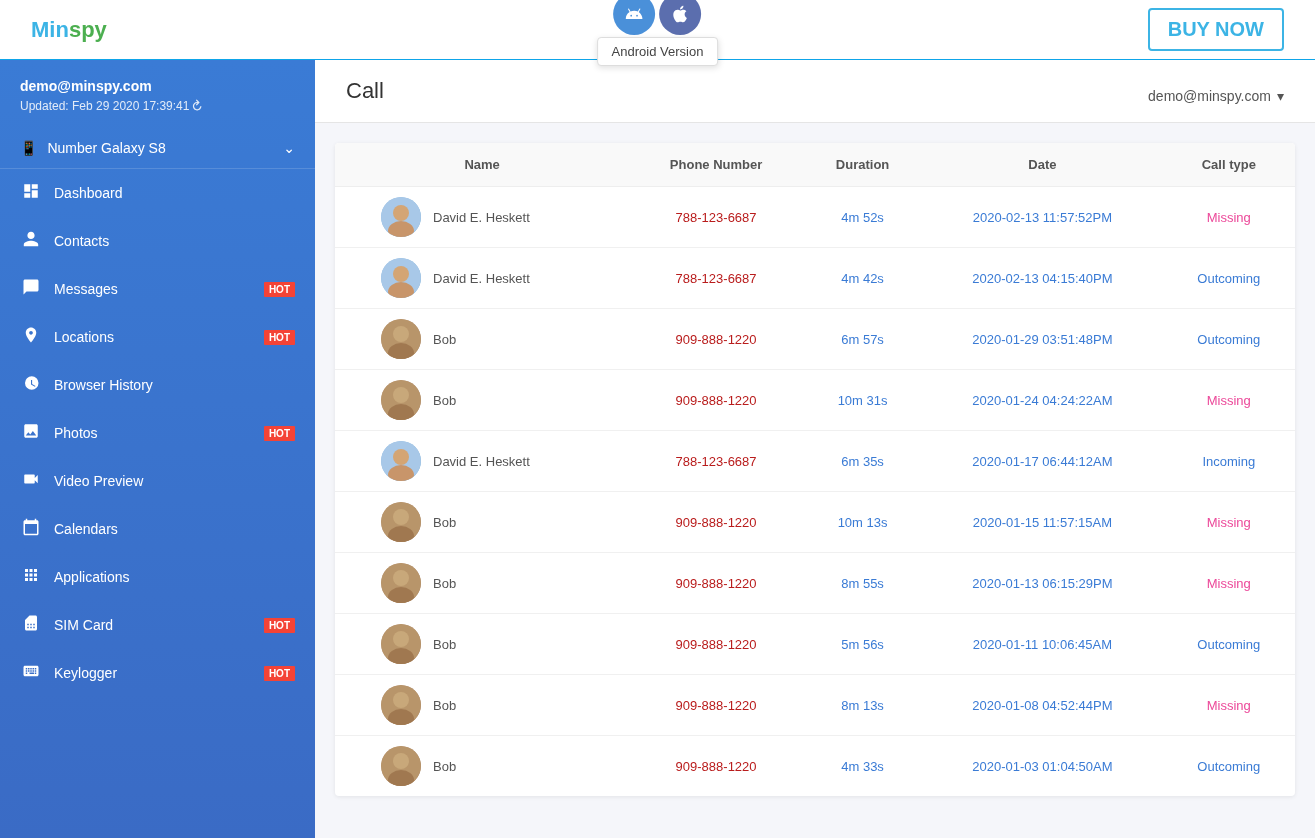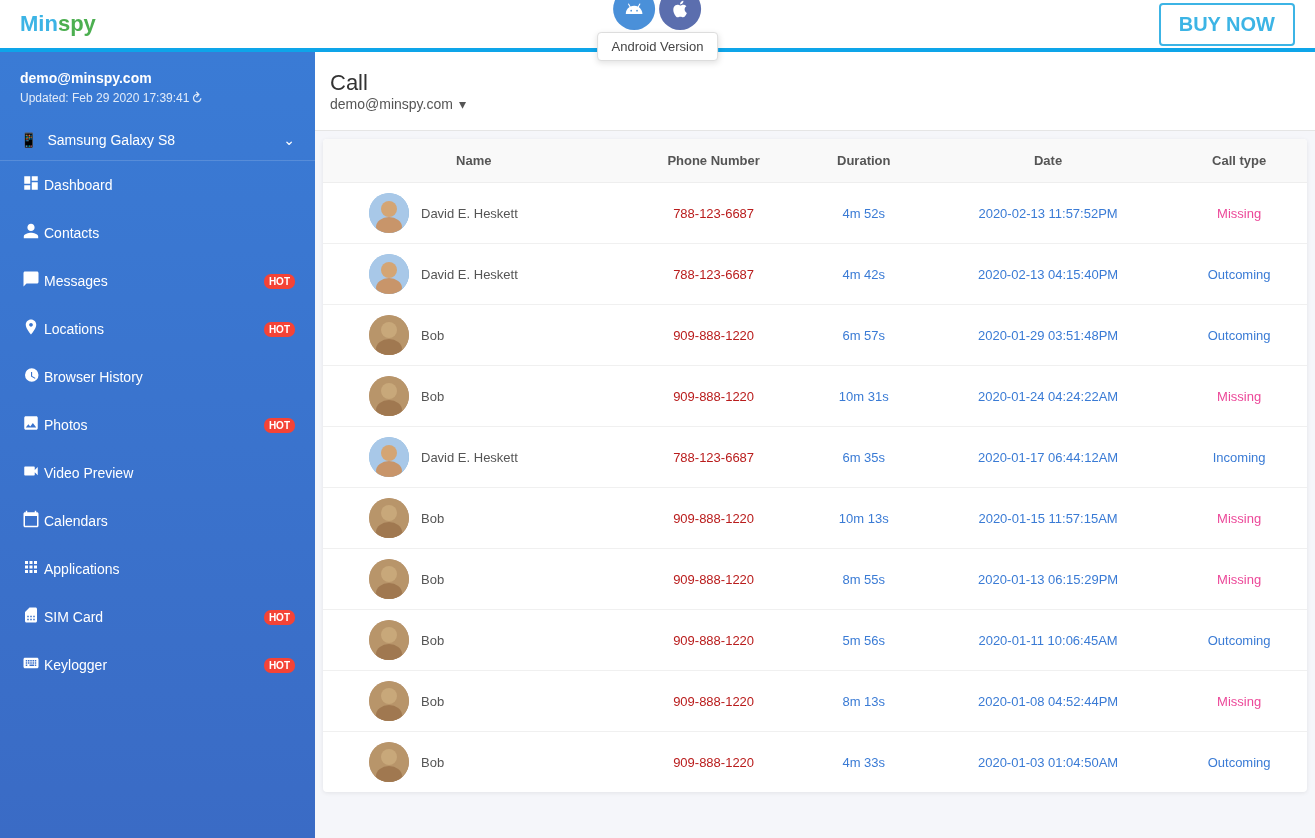--- a/index.html
+++ b/index.html
@@ -1,26 +1,26 @@
 <!DOCTYPE html>
 <html><head>
   <meta charset="utf-8">
   <style>
     * { margin: 0; padding: 0; box-sizing: border-box; }
     body { font-family: Arial, sans-serif; background: #f5f6fa; display: flex; flex-direction: column; height: 838px; overflow: hidden; }
 
     
     .topbar {
-      height: 52px;
+      height: 60px;
       background: #fff;
       display: flex;
       align-items: center;
       justify-content: space-between;
-      padding: 0 20px;
-      border-bottom: 4px solid #0ea5e9;
+      padding: 0 31px;
+      border-bottom: 1px solid #0ea5e9;
       position: relative;
       z-index: 10;
     }
     .logo { font-size: 22px; font-weight: bold; }
     .logo span:first-child { color: #3cb4e5; }
     .logo span:last-child { color: #4caf50; }
     .topbar-center {
       position: absolute;
       left: 50%;
       transform: translateX(-50%);
@@ -97,59 +97,58 @@
       border-bottom: 1px solid rgba(255,255,255,0.15);
     }
     .sidebar-device-left { display: flex; align-items: center; gap: 10px; }
     .nav-item {
       display: flex;
       align-items: center;
       padding: 13px 20px;
       color: #fff;
       font-size: 14px;
       cursor: pointer;
-      gap: 2px;
+      gap: 12px;
       position: relative;
     }
     .nav-item.active { background: #2a5cb5; }
     .nav-icon { width: 22px; text-align: center; font-size: 16px; flex-shrink: 0; }
     .nav-label { flex: 1; }
     .badge-hot {
       background: #f44336;
       color: #fff;
       font-size: 10px;
       font-weight: bold;
       padding: 2px 5px;
-      border-radius: 7px;
+      border-radius: 1px;
       margin-left: 4px;
     }
     .nav-arrow { font-size: 12px; opacity: 0.7; }
 
     
     .content {
       flex: 1;
       overflow: auto;
       background: #f5f6fa;
       padding: 0;
     }
     .content-header {
       background: #fff;
-      padding: 18px 15px;
-      display: flex;
-      align-items: flex-start;
+      padding: 18px 31px;
+      display: flex;
+      align-items: flex-end;
       justify-content: space-between;
       border-bottom: 1px solid #e5e5e5;
-      flex-direction: column;
     }
     .content-title { font-size: 22px; color: #333; font-weight: 500; }
     .user-dropdown { color: #555; font-size: 14px; display: flex; align-items: center; gap: 6px; cursor: pointer; }
 
     
     .table-container {
-      margin: 8px;
+      margin: 20px;
       background: #fff;
       border-radius: 4px;
       box-shadow: 0 1px 4px rgba(0,0,0,0.08);
       overflow: hidden;
     }
     table { width: 100%; border-collapse: collapse; }
     thead tr { background: #f9f9f9; }
     thead th {
       padding: 14px 16px;
       text-align: center;
@@ -228,21 +227,21 @@
     <div class="sidebar-user">
       <div class="email">demo@minspy.com</div>
       <div class="updated">
         <span>Updated: Feb 29 2020 17:39:41</span>
         <span class="refresh-icon">↻</span>
       </div>
     </div>
     <div class="sidebar-device">
       <div class="sidebar-device-left">
         <span>📱</span>
-        <span>Samsung Galaxy S8</span>
+        <span>Number Galaxy S8</span>
       </div>
       <span>⌄</span>
     </div>
 
     <div id="nav-container">
         <div class="nav-item">
           <span class="nav-icon"><svg width="18" height="18" viewBox="0 0 24 24" fill="white">
               <path d="M3 13h8V3H3v10zm0 8h8v-6H3v6zm10 0h8V11h-8v10zm0-18v6h8V3h-8z"></path>
             </svg></span>
           <span class="nav-label">Dashboard</span>

